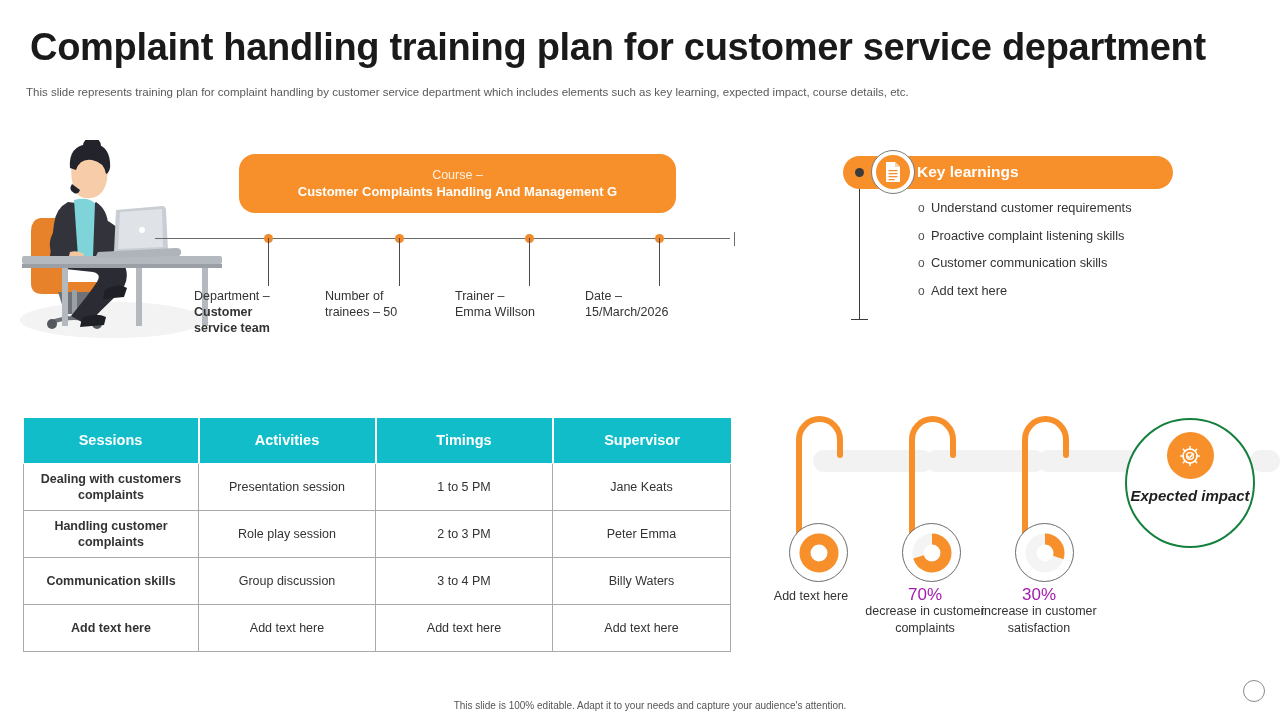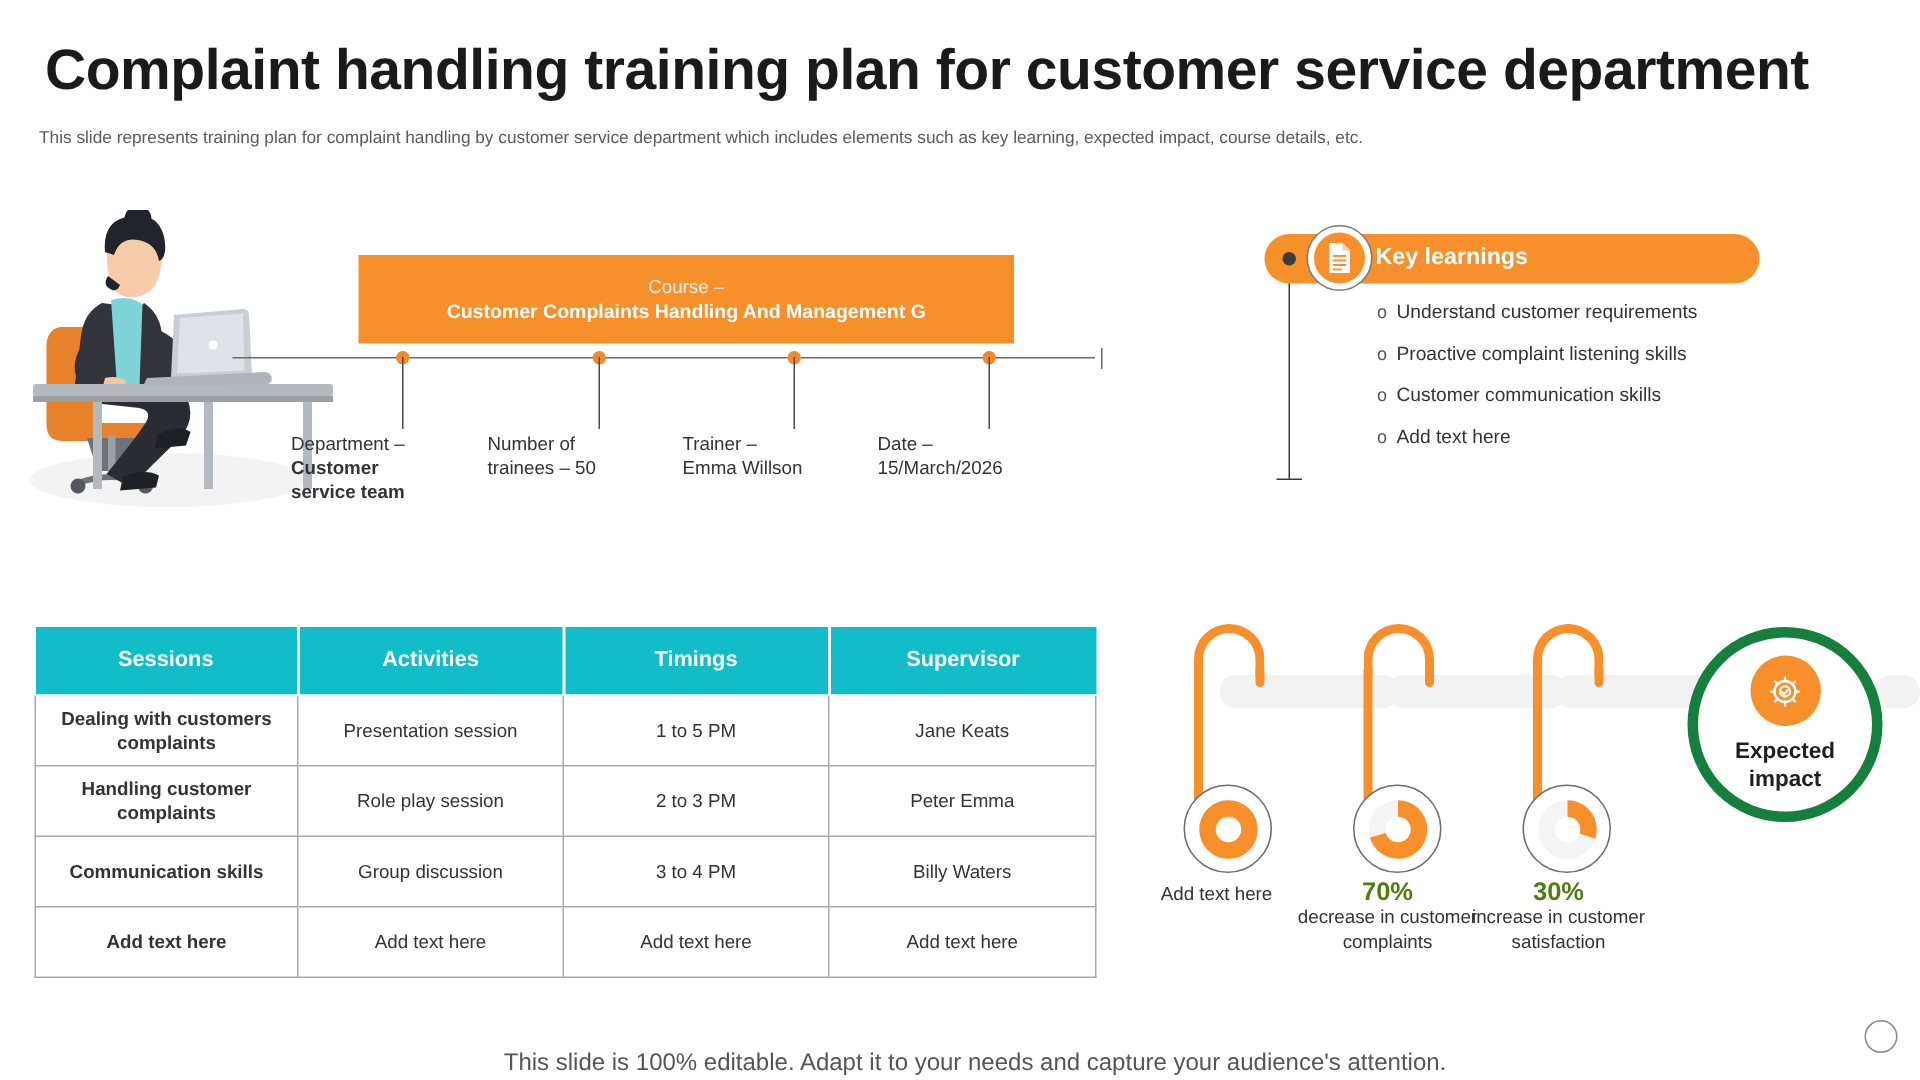--- a/index.html
+++ b/index.html
@@ -22,24 +22,23 @@
     position:absolute; left:26px; top:86px;
     font-size:11.5px; color:#5a5a5a; white-space:nowrap;
   }
 
   
   #illustration{ position:absolute; left:12px; top:140px; width:225px; height:205px; }
 
   
   #course-box{
     position:absolute; left:239px; top:154px; width:437px; height:59px;
-    background:#F7902B; border-radius:0;
+    background:#F7902B; border-radius:16px;
     display:flex; flex-direction:column; align-items:center; justify-content:center;
     color:#ffffff;
-    margin-top:16px;
   }
   #course-box .c-label{ font-size:12.5px; font-weight:normal; line-height:16px; color:#fdf0e2;}
   #course-box .c-value{ font-size:13px; font-weight:bold; line-height:17px; }
 
   
   #timeline{ position:absolute; left:155px; top:230px; width:580px; height:120px; }
   .tl-axis{
     position:absolute; left:0; top:8px; width:575px; height:1px; background:#6b6b6b;
   }
   .tl-endcap{
@@ -137,40 +136,40 @@
   }
   .gauge-ring{
     position:absolute; width:59px; height:59px; border-radius:50%;
     border:1px solid #6d6d6d; background:#ffffff;
     display:flex; align-items:center; justify-content:center;
   }
   .impact-label{
     position:absolute; width:150px; text-align:center; font-size:12.5px;
     color:#333; line-height:17px;
   }
-  .impact-label .pct{ font-size:17px; font-weight:bold; color:#4d7c0f; display:block; }
+  .impact-label .pct{ font-size:17px; font-weight:normal; color:#a21caf; display:block; }
   #impact-badge{
     position:absolute; left:355px; top:20px; width:130px; height:130px;
-    border-radius:50%; border:7px solid #15803d; background:#ffffff;
+    border-radius:50%; border:2px solid #15803d; background:#ffffff;
     display:flex; flex-direction:column; align-items:center; justify-content:flex-start;
-    padding-top:12px; z-index:5;
+    padding-top:12px; z-index:5;font-style:italic;
   }
   #impact-badge-icon{
     width:47px; height:47px; border-radius:50%; background:#F7902B;
     display:flex; align-items:center; justify-content:center;
   }
   #impact-badge-text{
     margin-top:7px; font-size:15px; font-weight:bold; color:#1f1f1f;
     text-align:center; line-height:19px;
   }
 
   
   #footer-note{
     position:absolute; left:0; top:700px; width:1280px; text-align:center;
-    font-size:16px; color:#555;padding-left:20px;
+    font-size:10px; color:#555;padding-left:20px;
   }
   #corner-circle{
     position:absolute; left:1243px; top:680px; width:22px; height:22px;
     border-radius:50%; border:1.2px solid #8a8a8a; background:#ffffff;
   }
 </style>
 </head>
 <body>
 
 <div id="header">

